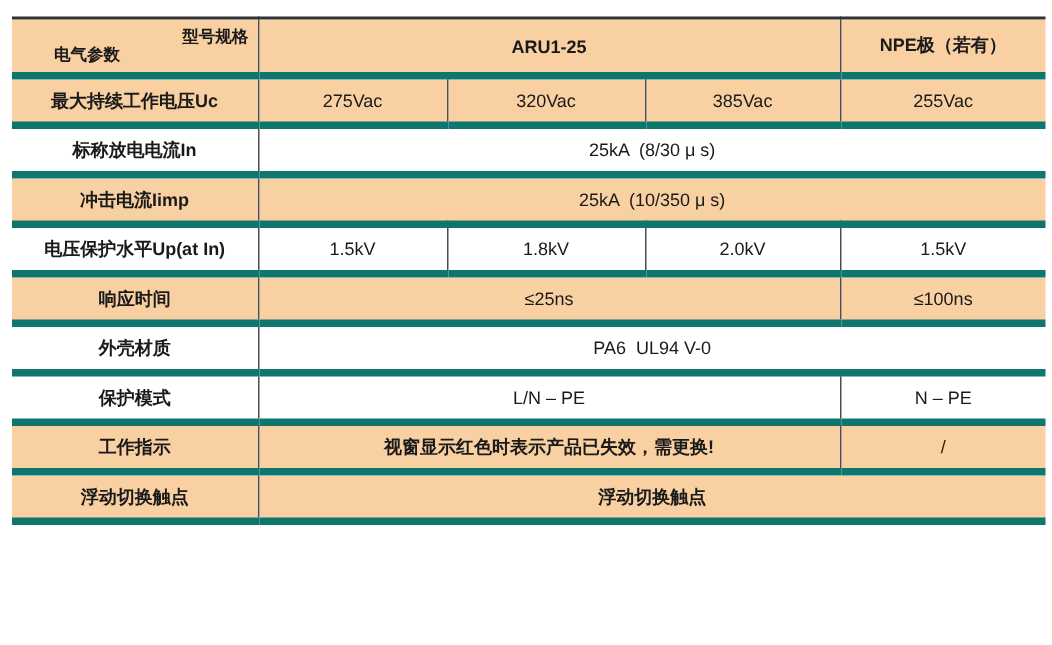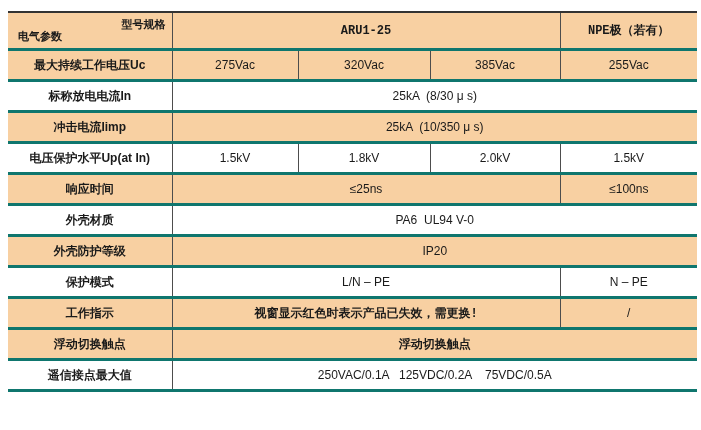--- a/index.html
+++ b/index.html
@@ -15,45 +15,45 @@
     position:absolute;left:8px;top:11px;
     width:689px;
     border-collapse:collapse;
     table-layout:fixed;
     border-top:2px solid #333333;
     border-bottom:2px solid #333333;
     font-size:12px;
   }
   table.spec td{
     padding:0 2px;
-    border-bottom:3px solid #0f766e;
+    border-bottom:5px solid #0f766e;
     text-align:center;
     vertical-align:middle;
     height:28px;
     overflow:hidden;
   }
   tr.hdr td{height:35px;}
   tr.band td{background:#F8D0A2;}
   td.bR{border-right:1px solid #4d4d4d;}
   td.lbl{font-weight:bold;}
-  .bold{font-weight:bold;font-family:Liberation Mono, monospace;}
+  .bold{font-weight:bold;}
   td.val{white-space:pre;}
   td.shiftL{padding-right:88px;}
   
   td.diag{
     position:relative;
     background-image:linear-gradient(to bottom right,
       rgba(0,0,0,0) calc(50% - 1px),
       #4d4d4d calc(50% - 1px),
       #4d4d4d calc(50% + 0.5px),
       rgba(0,0,0,0) calc(50% + 0.5px));
     font-size:11px;
   }
   .diag .tr-label{position:absolute;top:4px;right:6px;font-weight:bold;}
-  .diag .bl-label{position:absolute;bottom:4px;left:10px;font-weight:bold;}
+  .diag .bl-label{position:absolute;bottom:4px;left:28px;font-weight:bold;}
 </style>
 </head>
 <body>
 
 <div class="canvas">
   <table class="spec">
     <colgroup>
       <col style="width:164px">
       <col style="width:126px">
       <col style="width:132px">
@@ -102,42 +102,34 @@
       <td class="lbl bR">响应时间</td>
       <td class="val bR" colspan="3">≤25ns</td>
       <td class="val">≤100ns</td>
     </tr>
 
     <tr>
       <td class="lbl bR">外壳材质</td>
       <td class="val shiftL" colspan="4">PA6  UL94 V-0</td>
     </tr>
 
-    <tr class="band">
-      <td class="lbl bR">外壳防护等级</td>
-      <td class="val shiftL" colspan="4">IP20</td>
-    </tr>
 
     <tr>
       <td class="lbl bR">保护模式</td>
       <td class="val bR" colspan="3">L/N – PE</td>
       <td class="val">N – PE</td>
     </tr>
 
     <tr class="band">
       <td class="lbl bR">工作指示</td>
       <td class="val bold bR" colspan="3">视窗显示红色时表示产品已失效，需更换!</td>
       <td class="val">/</td>
     </tr>
 
 
     <tr class="band">
       <td class="lbl bR">浮动切换触点</td>
       <td class="val bold" colspan="4">浮动切换触点</td>
     </tr>
 
-    <tr>
-      <td class="lbl bR">遥信接点最大值</td>
-      <td class="val" colspan="4">250VAC/0.1A   125VDC/0.2A    75VDC/0.5A</td>
-    </tr>
   </tbody>
     </table>
 </div>
 
 </body></html>

